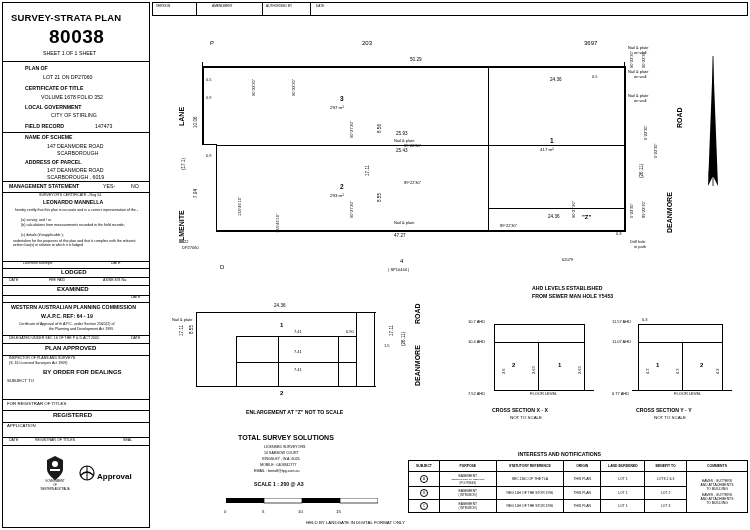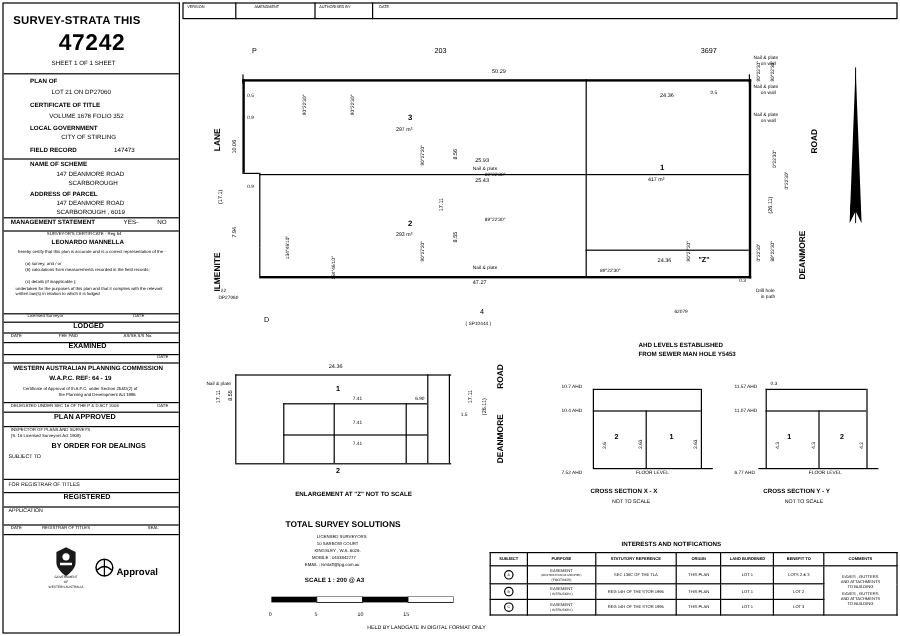--- a/index.html
+++ b/index.html
@@ -29,22 +29,22 @@
   table{border-collapse:collapse;}
   .tbl td,.tbl th{border:1px solid #000;font-size:3.4px;padding:0;text-align:center;vertical-align:middle;}
 </style>
 </head>
 <body>
 
 <div id="sheet">
 
   <div id="leftpanel" class="bx">
 
-    <div class="t title" style="left:8px;top:10px;">SURVEY-STRATA THIS</div>
-    <div class="t bignum" style="left:46px;top:24px;">47242</div>
+    <div class="t title" style="left:8px;top:10px;">SURVEY-STRATA PLAN</div>
+    <div class="t bignum" style="left:46px;top:24px;">80038</div>
     <div class="t fz5" style="left:40px;top:48px;">SHEET  1  OF  1   SHEET</div>
 
     <div class="ln" style="left:0;top:58px;width:146px;height:1px;"></div>
 
     <div class="t fz5 b" style="left:22px;top:63px;">PLAN  OF</div>
     <div class="t fz5" style="left:40px;top:72px;">LOT 21 ON DP27060</div>
 
     <div class="t fz5 b" style="left:22px;top:83px;">CERTIFICATE  OF  TITLE</div>
     <div class="t fz5" style="left:38px;top:92px;">VOLUME    1678    FOLIO    352</div>
 

